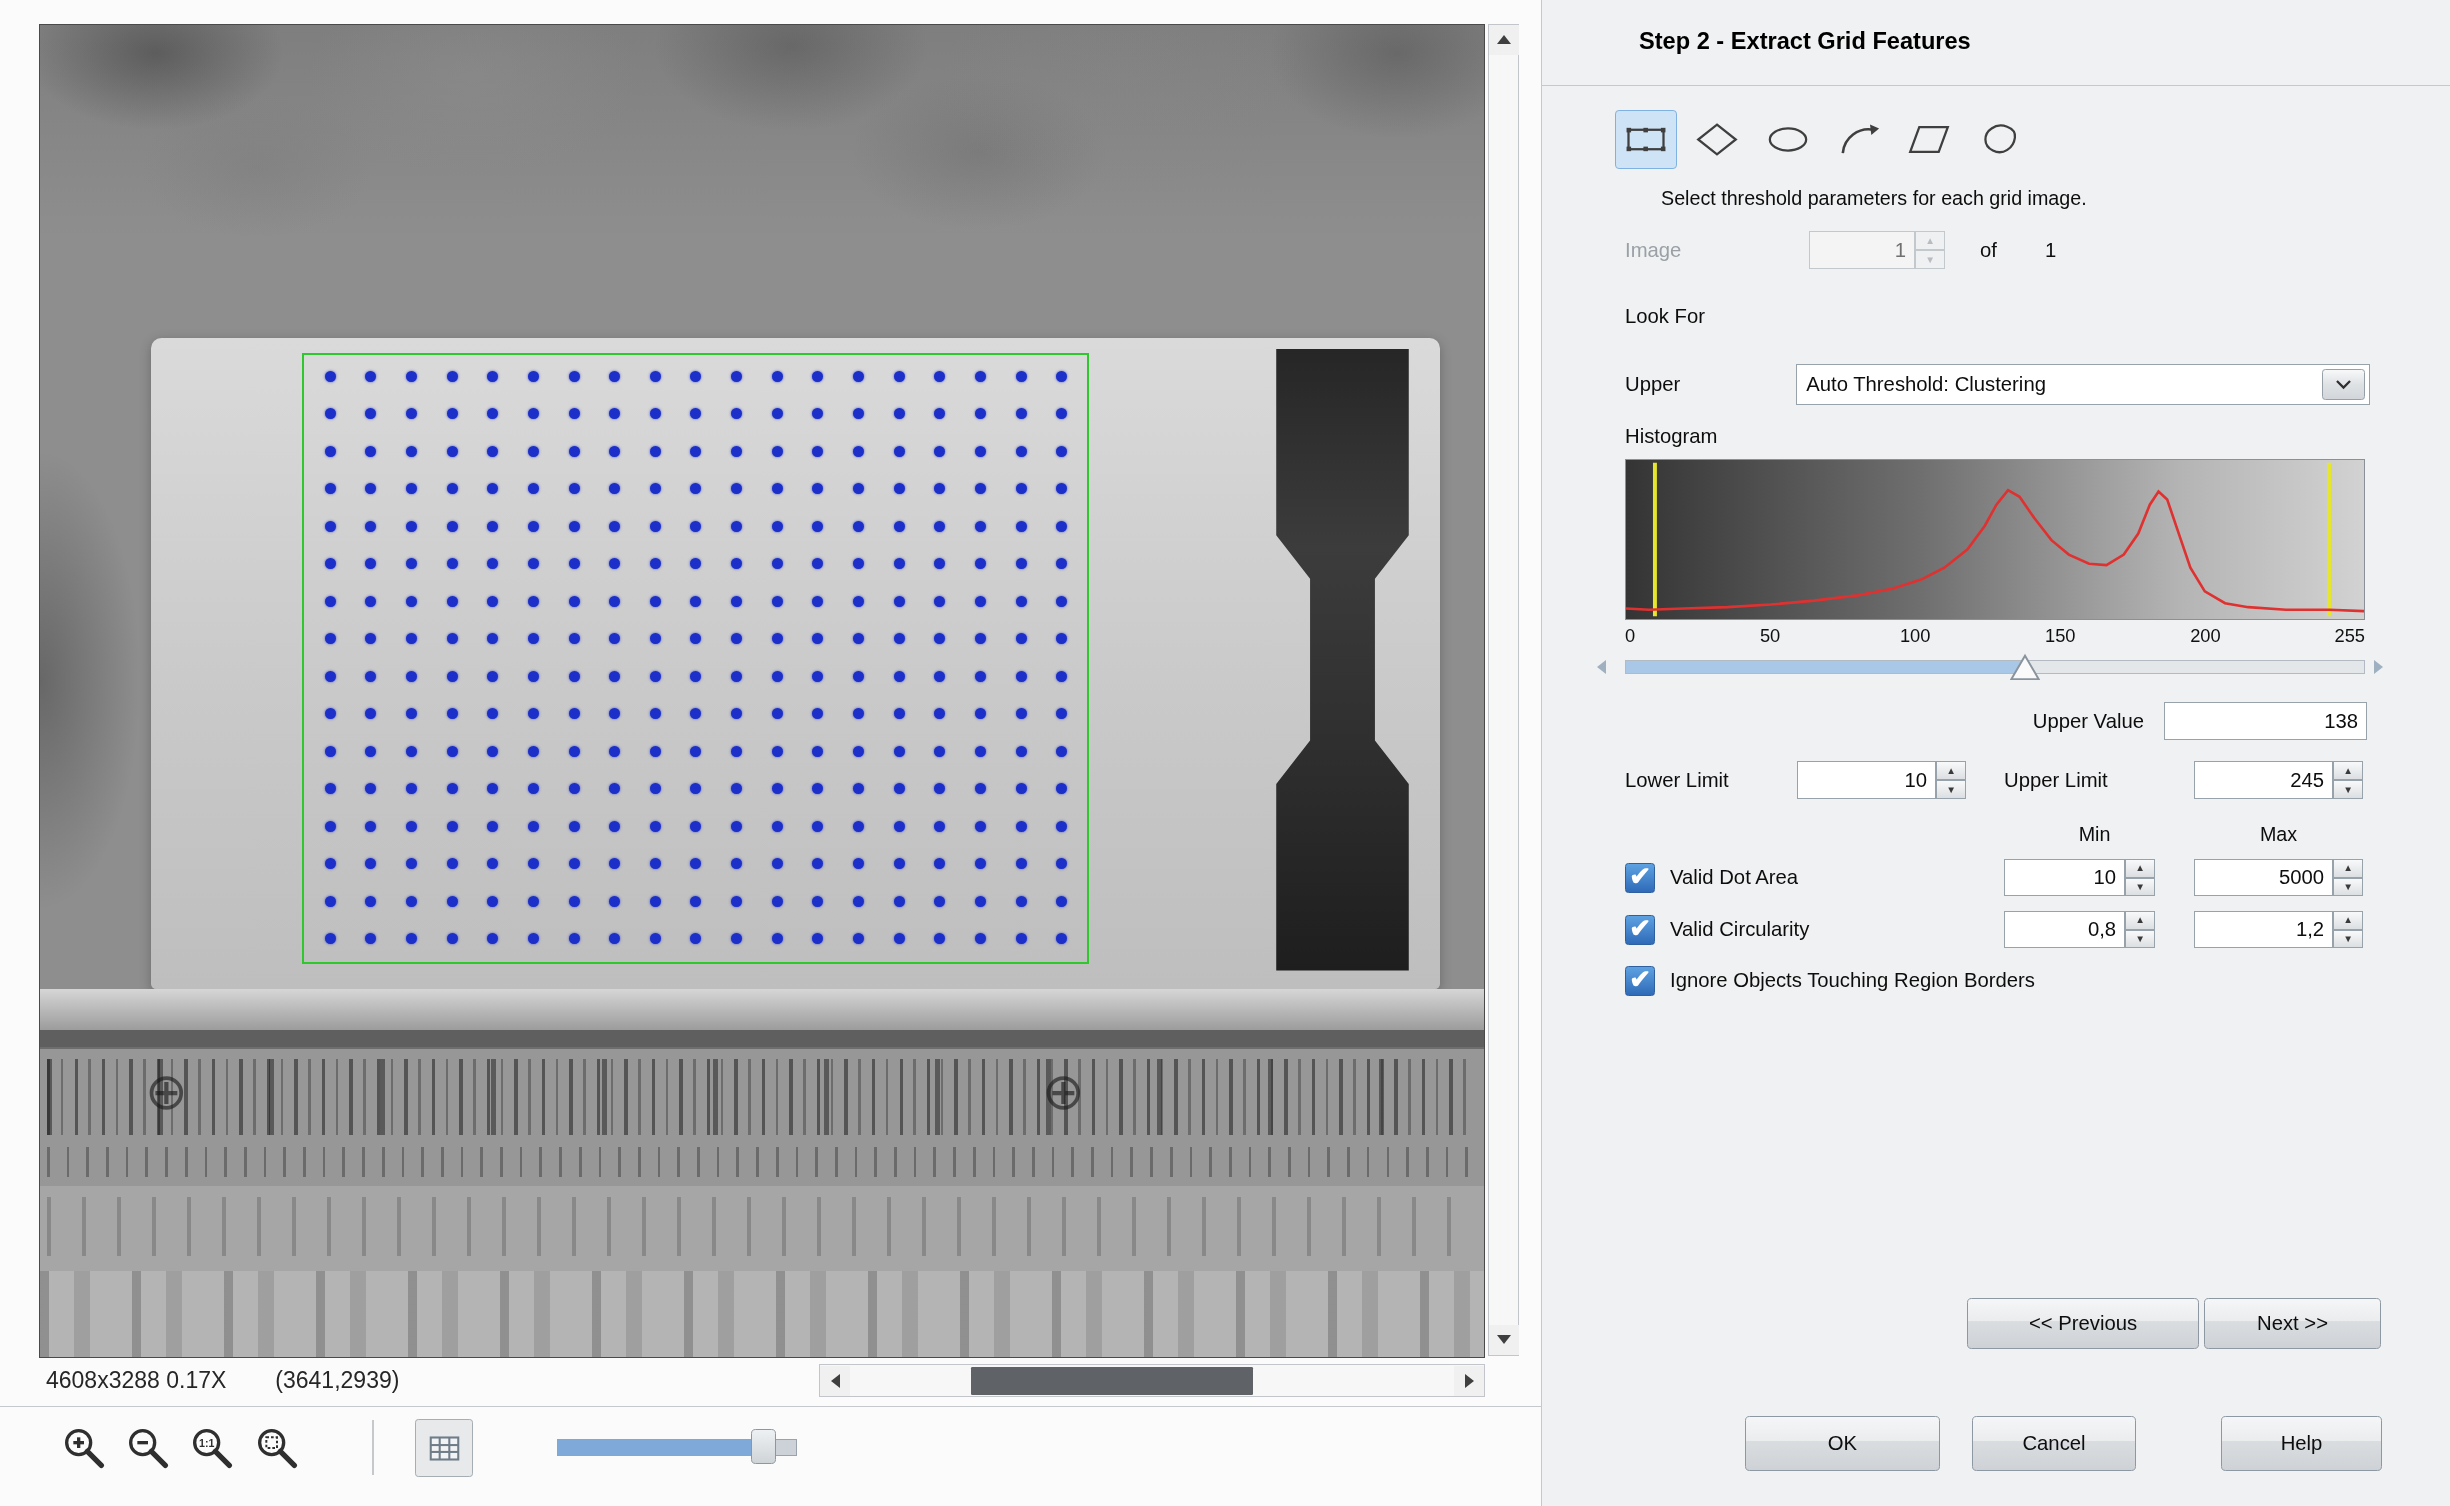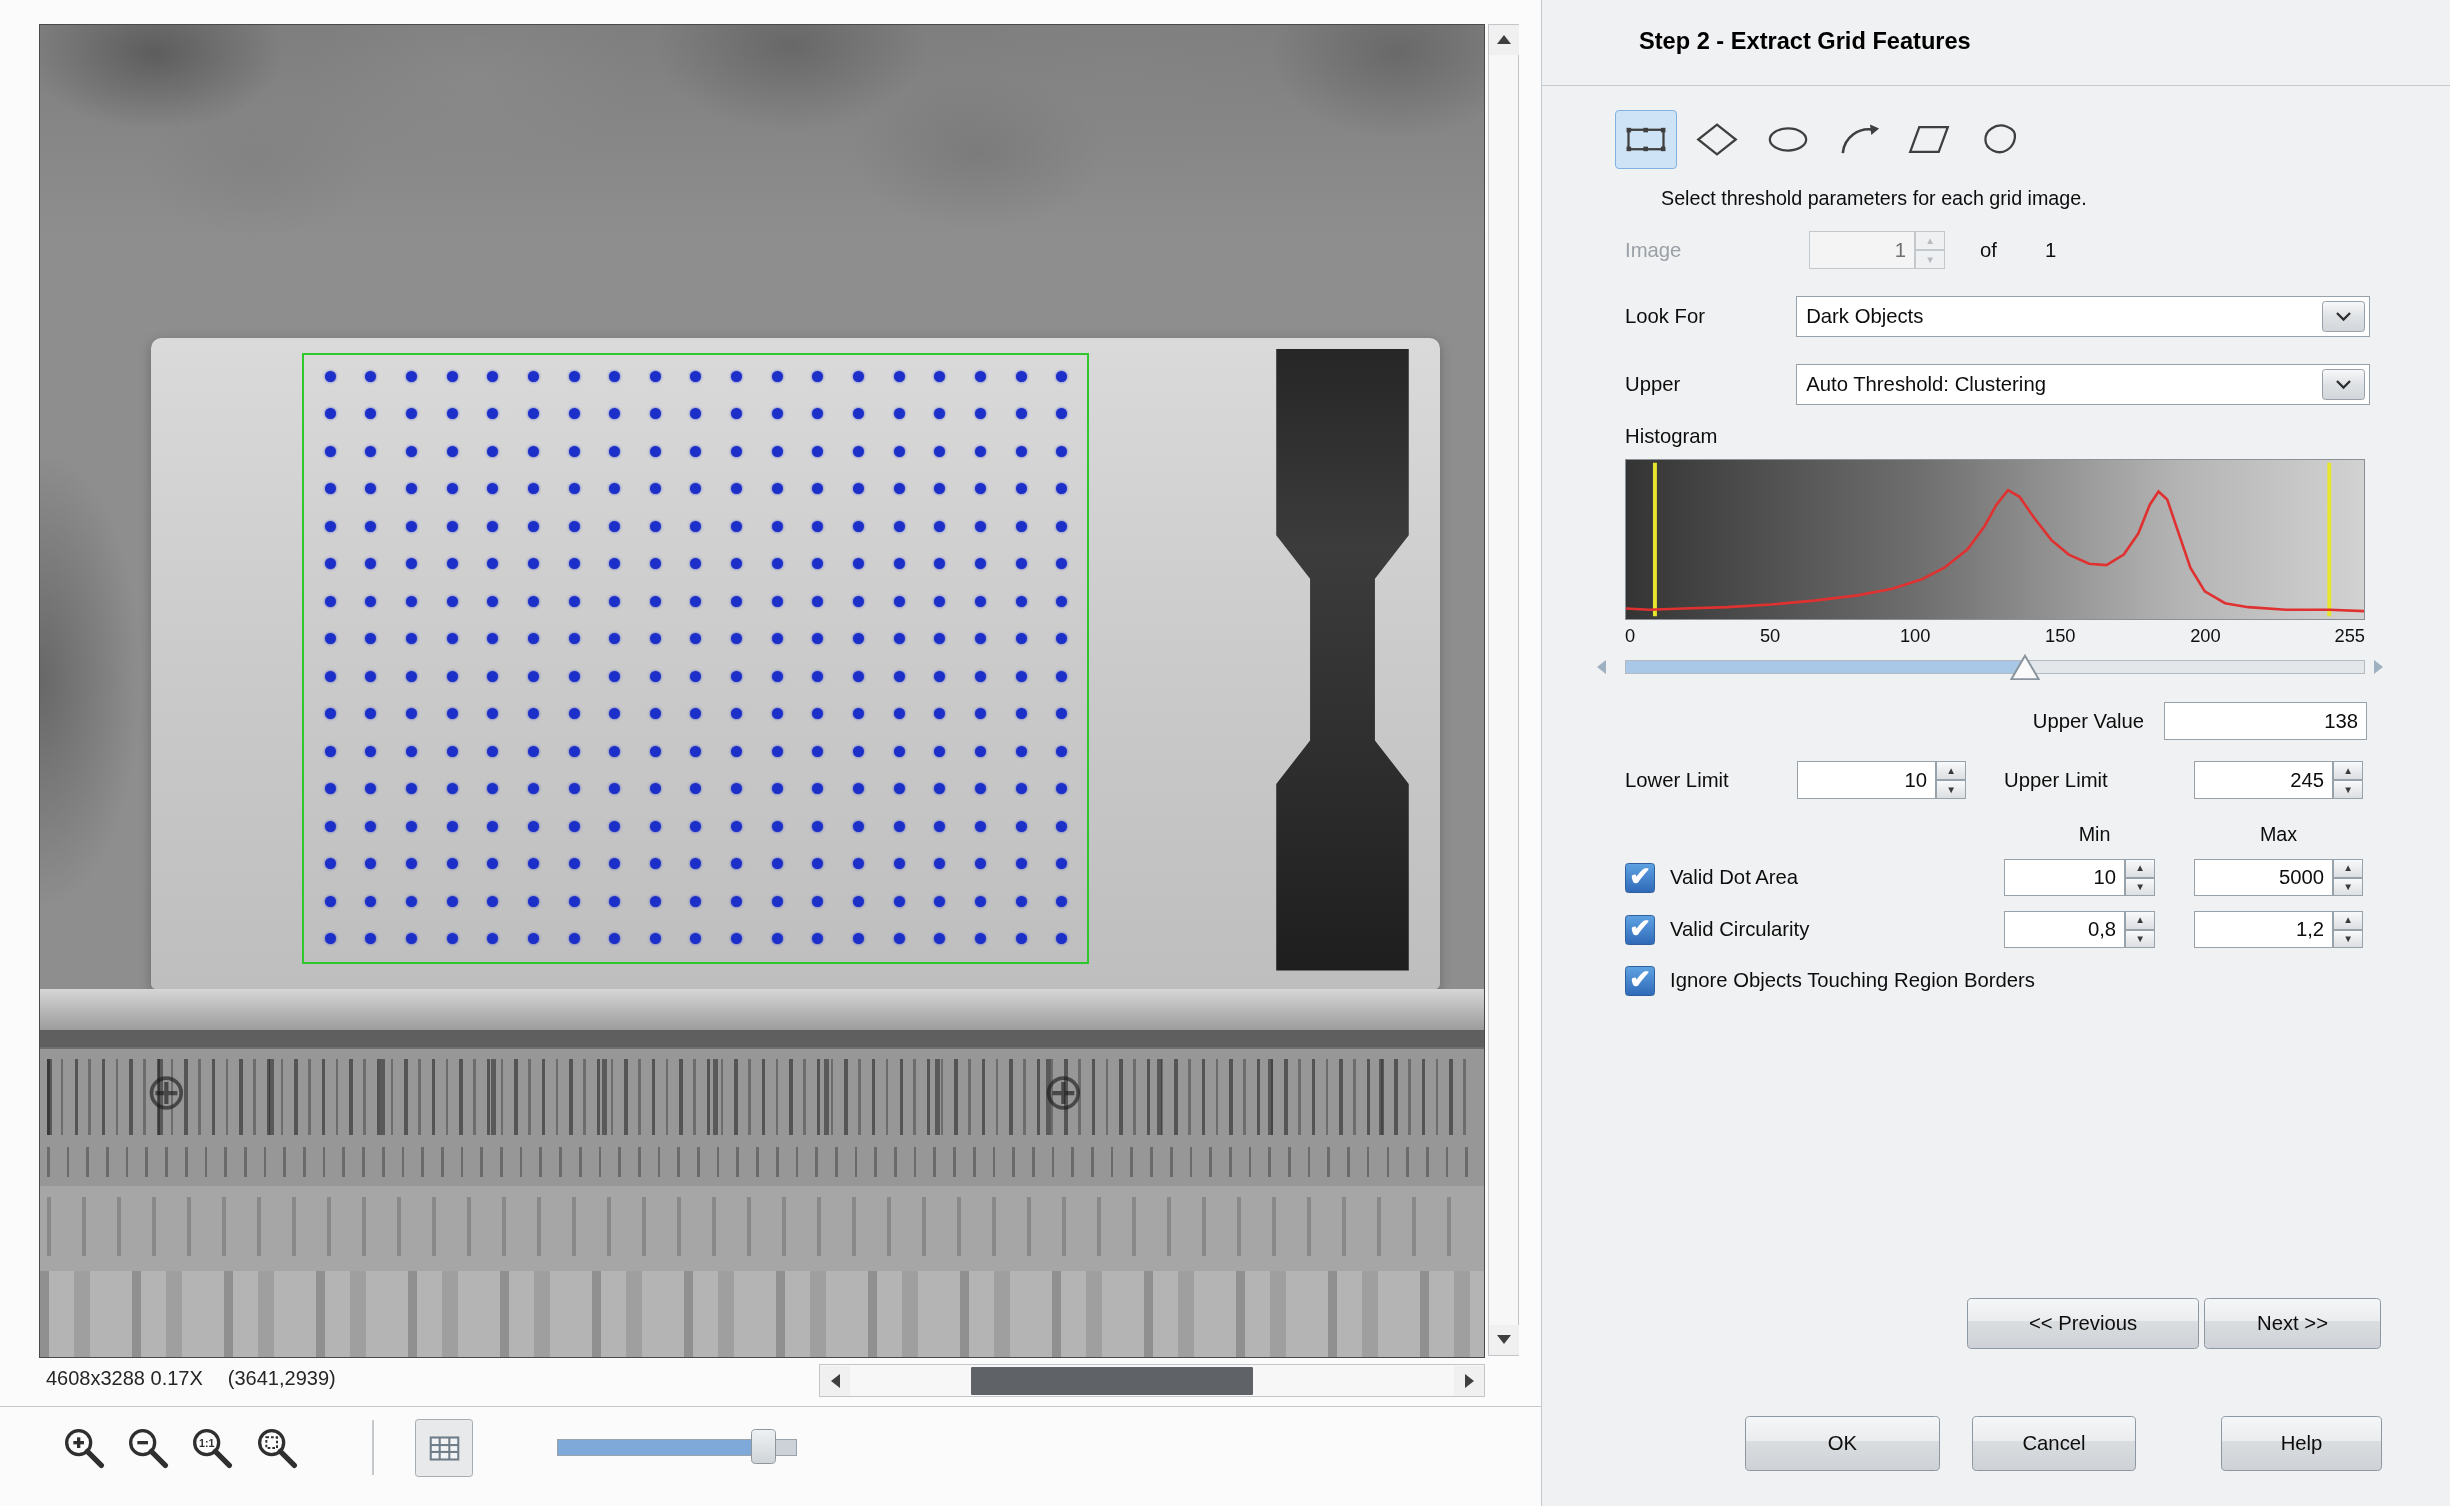--- a/index.html
+++ b/index.html
@@ -52,21 +52,21 @@
   .sbar{background:#f7f7f7;border:0.7px solid #c2c6ca;box-sizing:border-box;}
   .sbtn{position:absolute;width:30px;height:30px;display:flex;align-items:center;justify-content:center;background:#f0f0f0;}
   .tri{width:0;height:0;border:7.2px solid transparent;}
   .tri.up{border-bottom:9.8px solid #3f3f3f;border-top:0;}
   .tri.down{border-top:9.8px solid #3f3f3f;border-bottom:0;}
   .tri.left{border-right:9.8px solid #3f3f3f;border-left:0;}
   .tri.right{border-left:9.8px solid #3f3f3f;border-right:0;}
   .hthumb{position:absolute;top:2px;height:27.5px;background:#5f6368;border-radius:1.3px;}
 
   
-  .status{left:46px;top:1367px;font-size:20px;color:#262626;display:flex;gap:25px;}
+  .status{left:46px;top:1367px;font-size:23px;color:#262626;display:flex;gap:49px;}
   .divider-h{left:0;top:1406px;width:2450px;height:1.3px;background:#c6c9cc;}
   .toolbtn{width:58px;height:58px;display:flex;align-items:center;justify-content:center;background:transparent;border:none;padding:0;}
   .toolbtn.pressed{border:1.3px solid #a6adb3;background:#e7e9ea;border-radius:3.3px;box-sizing:border-box;}
   .vsep{width:2px;background:#c6c9cc;}
   .tslider-track{background:#ccd2d8;border:0.7px solid #9aa2aa;box-sizing:border-box;}
   .tslider-fill{height:100%;background:#7fa9d9;}
   .tslider-thumb{position:absolute;width:25px;height:35px;border:1.3px solid #8f979e;border-radius:4.6px;
     background:linear-gradient(#eef1f3,#cfd4d8);box-sizing:border-box;}
 
   
@@ -551,28 +551,20 @@
     <div class="a lbl" style="left:83px;top:231px;height:39px;color:#9aa0a6;">Image</div>
     <div class="a field disabled" style="left:267px;top:231px;width:106px;height:38px;">1</div>
     <div class="a spin disabled" style="left:373px;top:231px;height:38px;">
         <span>▲</span>
         <span>▼</span>
       </div>
     <div class="a lbl bold" style="left:438px;top:231px;height:39px;">of</div>
     <div class="a lbl bold" style="left:503px;top:231px;height:39px;">1</div>
 
     <div class="a lbl" style="left:83px;top:296px;height:41px;">Look For</div>
-    <div class="a combo" style="left:254px;top:296px;width:574px;height:41px;">
-      <span>Dark Objects</span>
-      <span class="combo-arrow">
-        <svg width="17" height="10.5" viewBox="0 0 26 16">
-            <polyline points="3,3 13,13 23,3" fill="none" stroke="#2f2f2f" stroke-width="3.5"></polyline>
-          </svg>
-      </span>
-    </div>
 
     <div class="a lbl" style="left:83px;top:364px;height:41px;">Upper</div>
     <div class="a combo" style="left:254px;top:364px;width:574px;height:41px;">
       <span>Auto Threshold: Clustering</span>
       <span class="combo-arrow">
         <svg width="17" height="10.5" viewBox="0 0 26 16">
             <polyline points="3,3 13,13 23,3" fill="none" stroke="#2f2f2f" stroke-width="3.5"></polyline>
           </svg>
       </span>
     </div>

